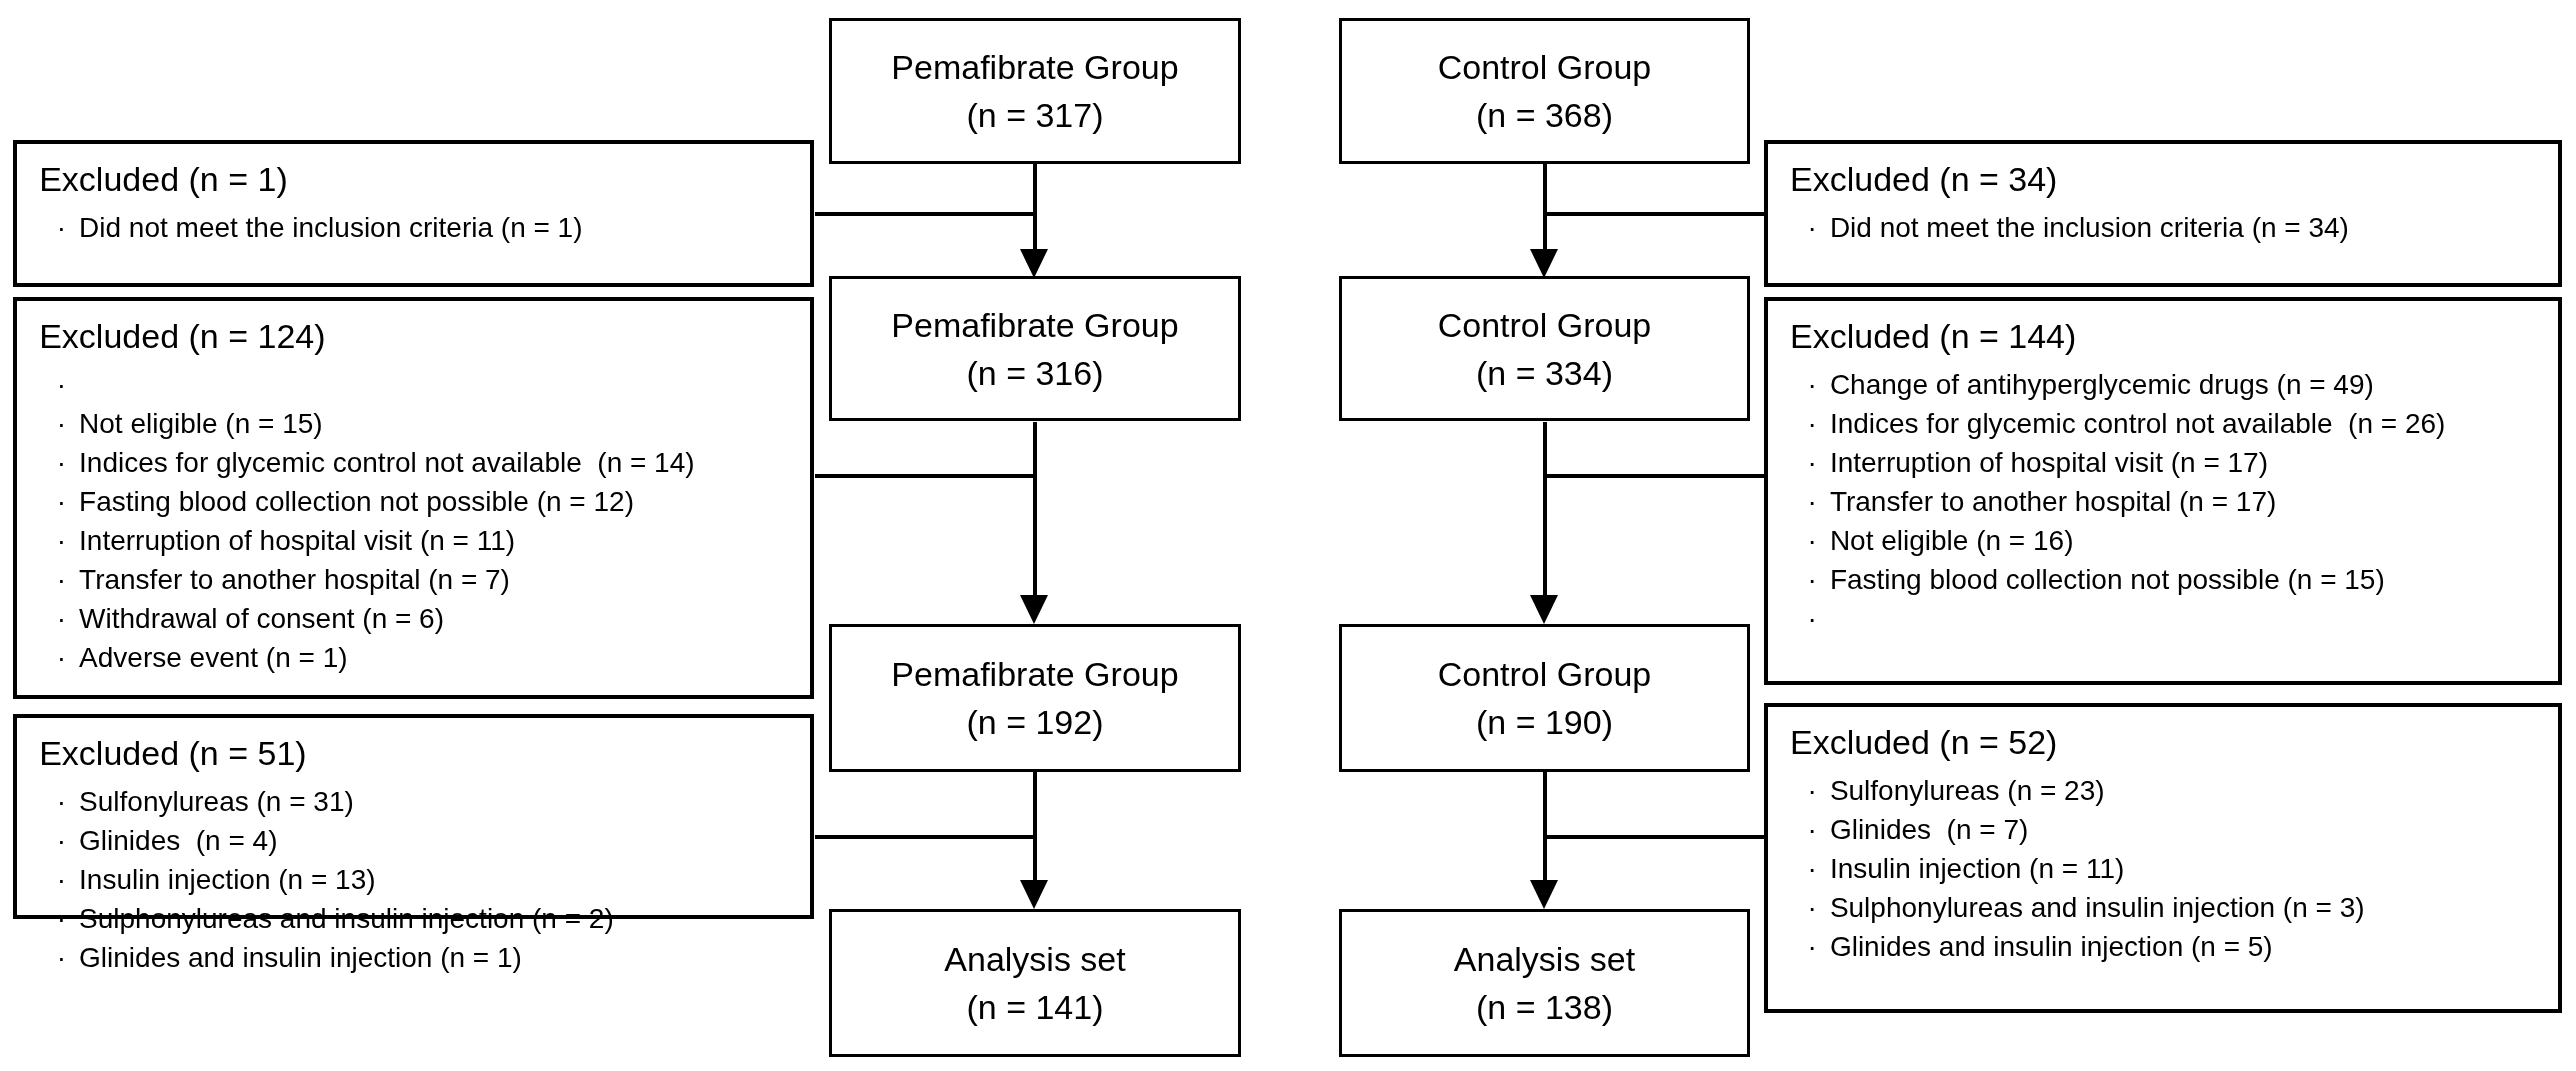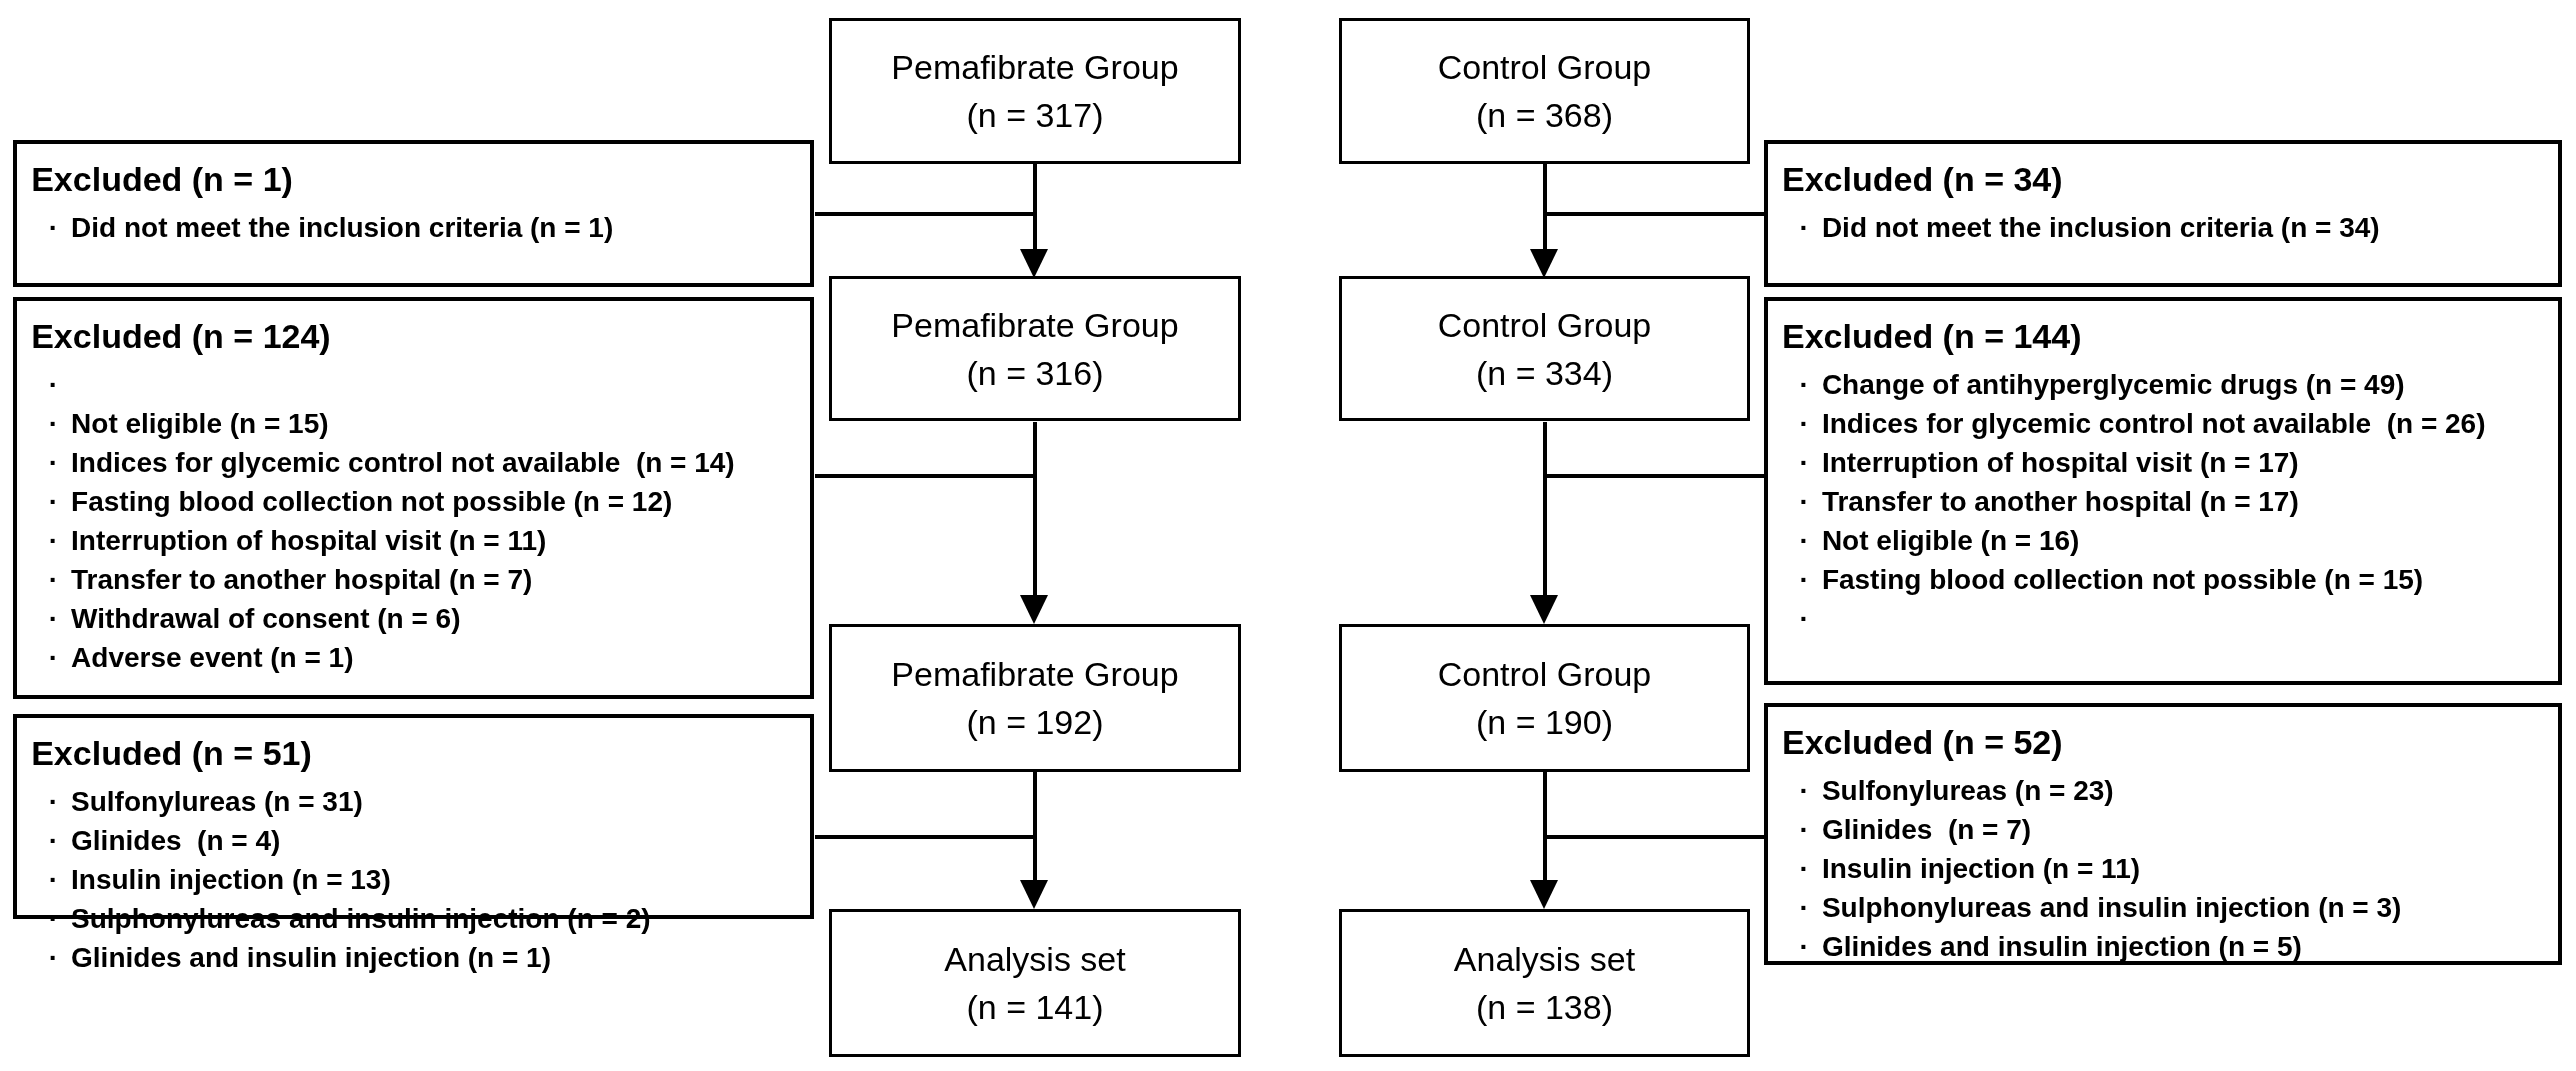--- a/index.html
+++ b/index.html
@@ -34,22 +34,21 @@
     flex-direction: column;
     align-items: center;
     justify-content: center;
     text-align: center;
     font-size: 34px;
     line-height: 48px;
     letter-spacing: 0px;
   }
   .excl-box {
     border-width: 4.2px;
-    padding: 11px 11px 0 14px;
-    font-weight: bold;
+    padding: 11px 11px 0 22px;
   }
   .excl-title {
     font-size: 34px;
     line-height: 48px;
     margin-bottom: 4.8px;
     white-space: pre-wrap;
   }
   .bullet {
     display: flex;
     align-items: flex-start;
@@ -247,21 +246,21 @@
     </div>
     <div class="bullet">
       <span class="dot">·</span>
       <span class="btxt">Fasting blood collection not possible (n = 15)</span>
     </div>
     <div class="bullet">
       <span class="dot">·</span>
     </div>
   </div>
 
-  <div class="box excl-box col-r-excl" style="top:703px; height:262px;">
+  <div class="box excl-box col-r-excl" style="top:703px; height:310px;">
     <div class="excl-title">Excluded (n = 52)</div>
     <div class="bullet">
       <span class="dot">·</span>
       <span class="btxt">Sulfonylureas (n = 23)</span>
     </div>
     <div class="bullet">
       <span class="dot">·</span>
       <span class="btxt">Glinides  (n = 7)</span>
     </div>
     <div class="bullet">

